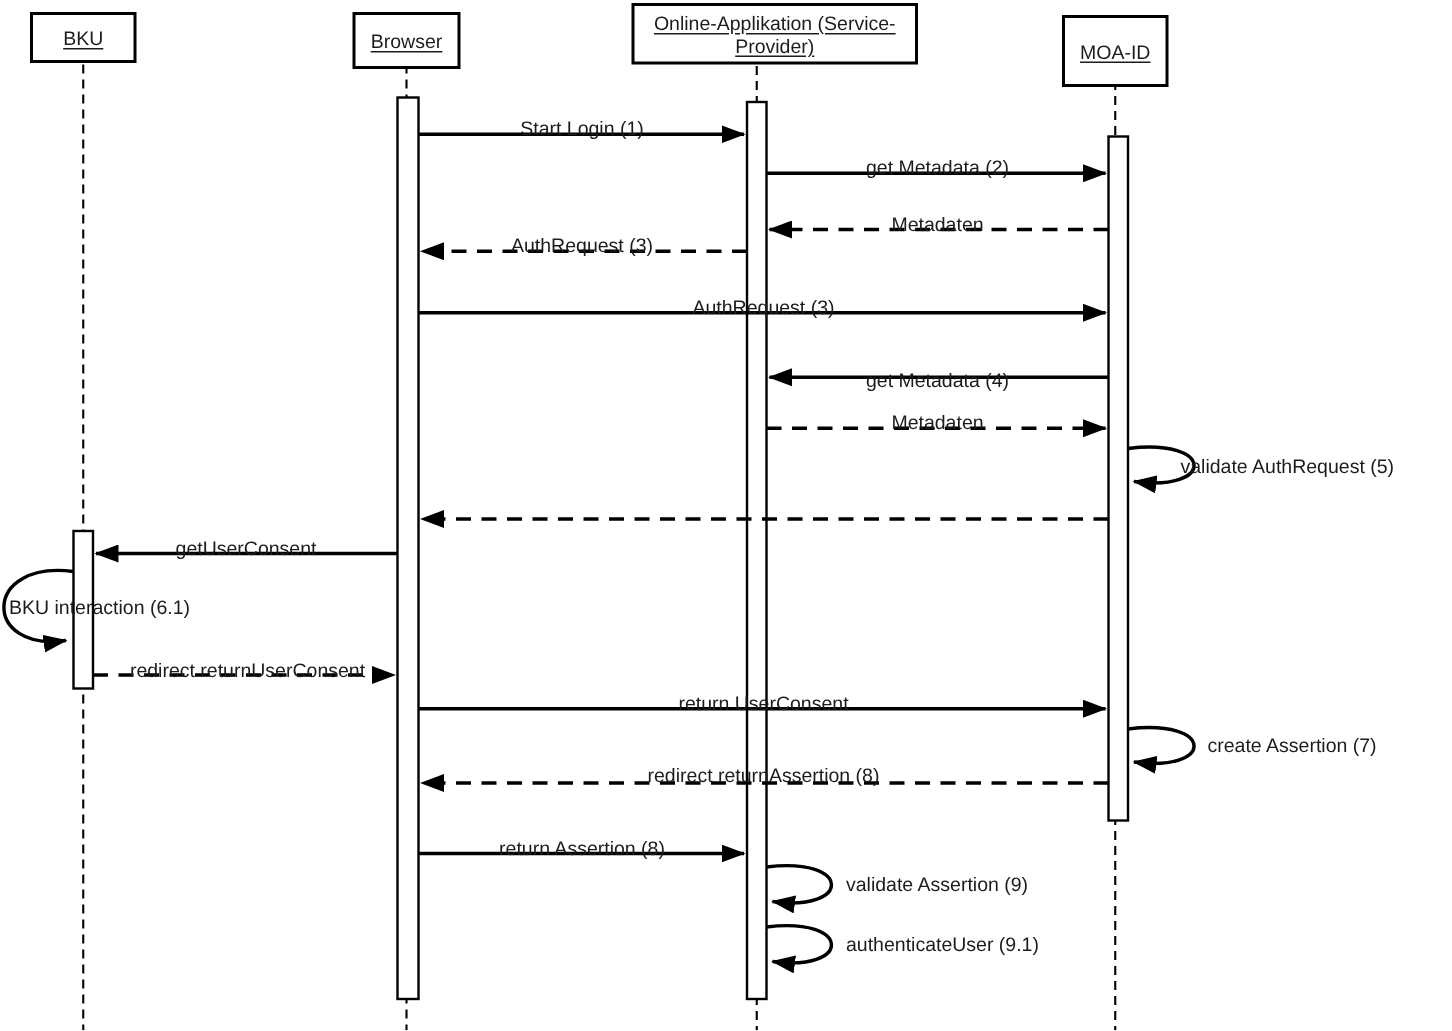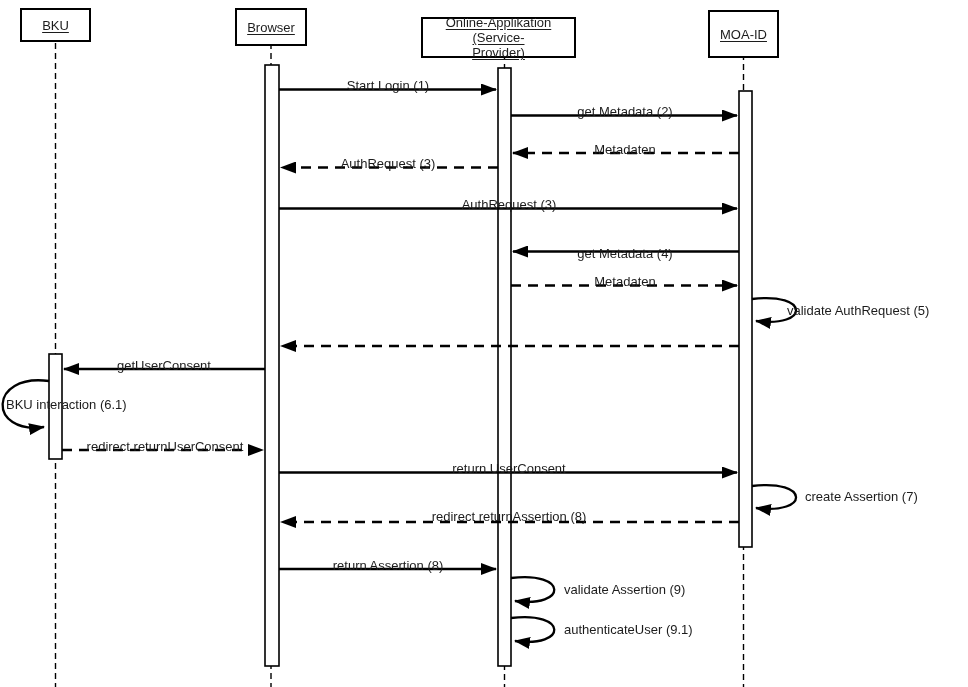--- a/index.html
+++ b/index.html
@@ -77,21 +77,21 @@
       <path d="M 511 618 C 568 611, 568 648, 515 641"></path>
     </g>
   </svg>
 
   <div class="actor" style="left:20px;top:8px;width:71px;height:34px">
     <span>BKU</span>
   </div>
   <div class="actor" style="left:235px;top:8px;width:72px;height:38px">
     <span>Browser</span>
   </div>
-  <div class="actor" style="left:421px;top:17px;width:155px;height:41px">
+  <div class="actor" style="left:421px;top:2px;width:191px;height:41px">
     <span>Online-Applikation (Service-
 Provider)</span>
   </div>
   <div class="actor" style="left:708px;top:10px;width:71px;height:48px">
     <span>MOA-ID</span>
   </div>
 
   <div class="msg c" style="left:388px;top:68px">Start Login (1)</div>
   <div class="msg c" style="left:625px;top:94px">get Metadata (2)</div>
   <div class="msg c" style="left:625px;top:132px">Metadaten</div>

